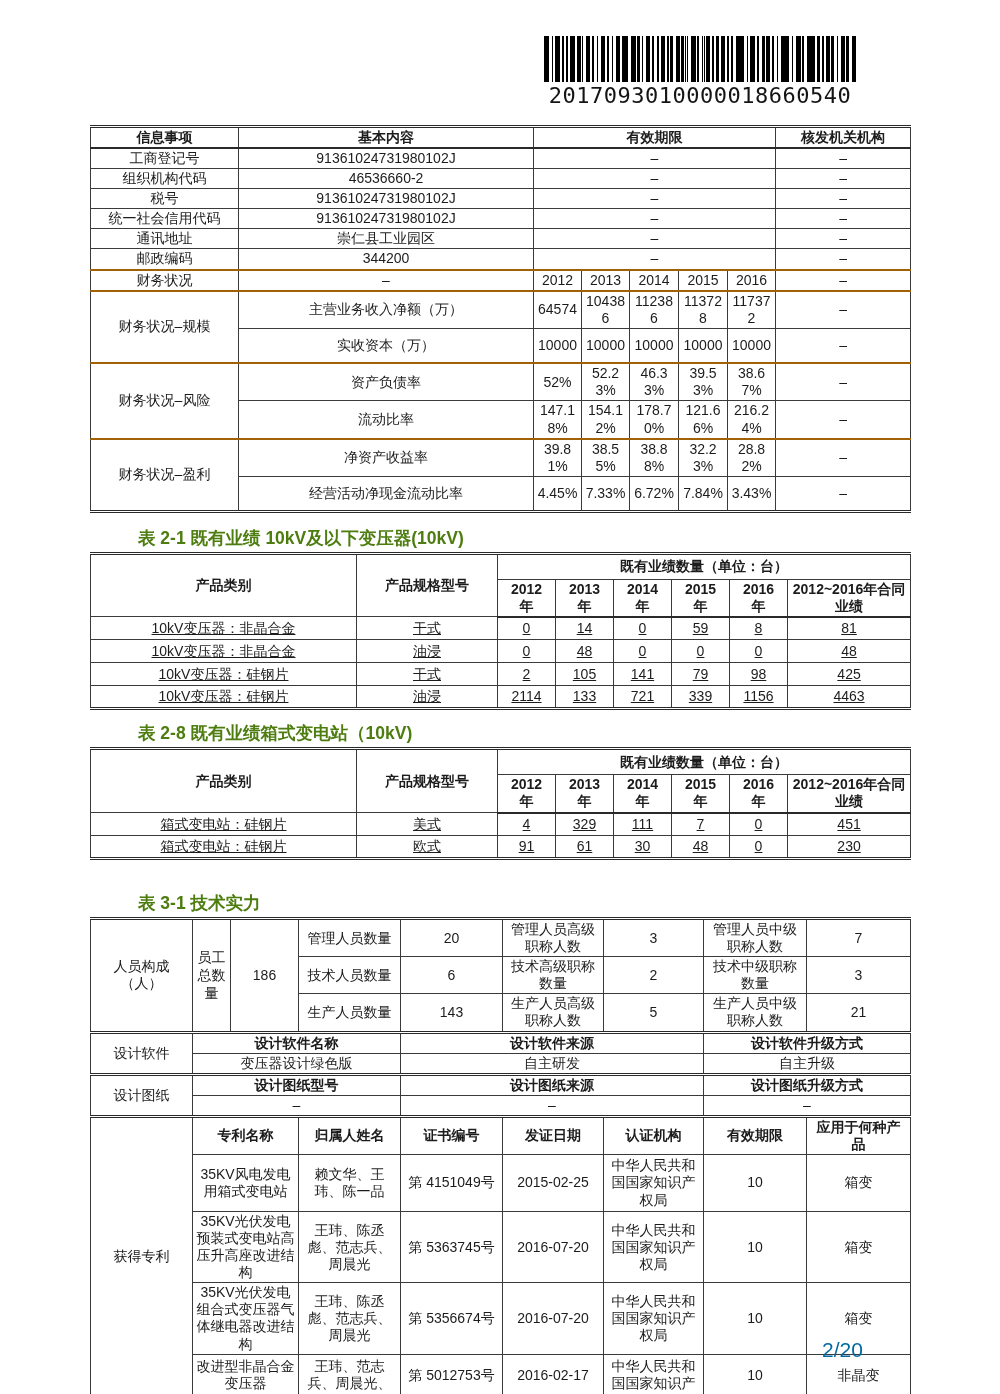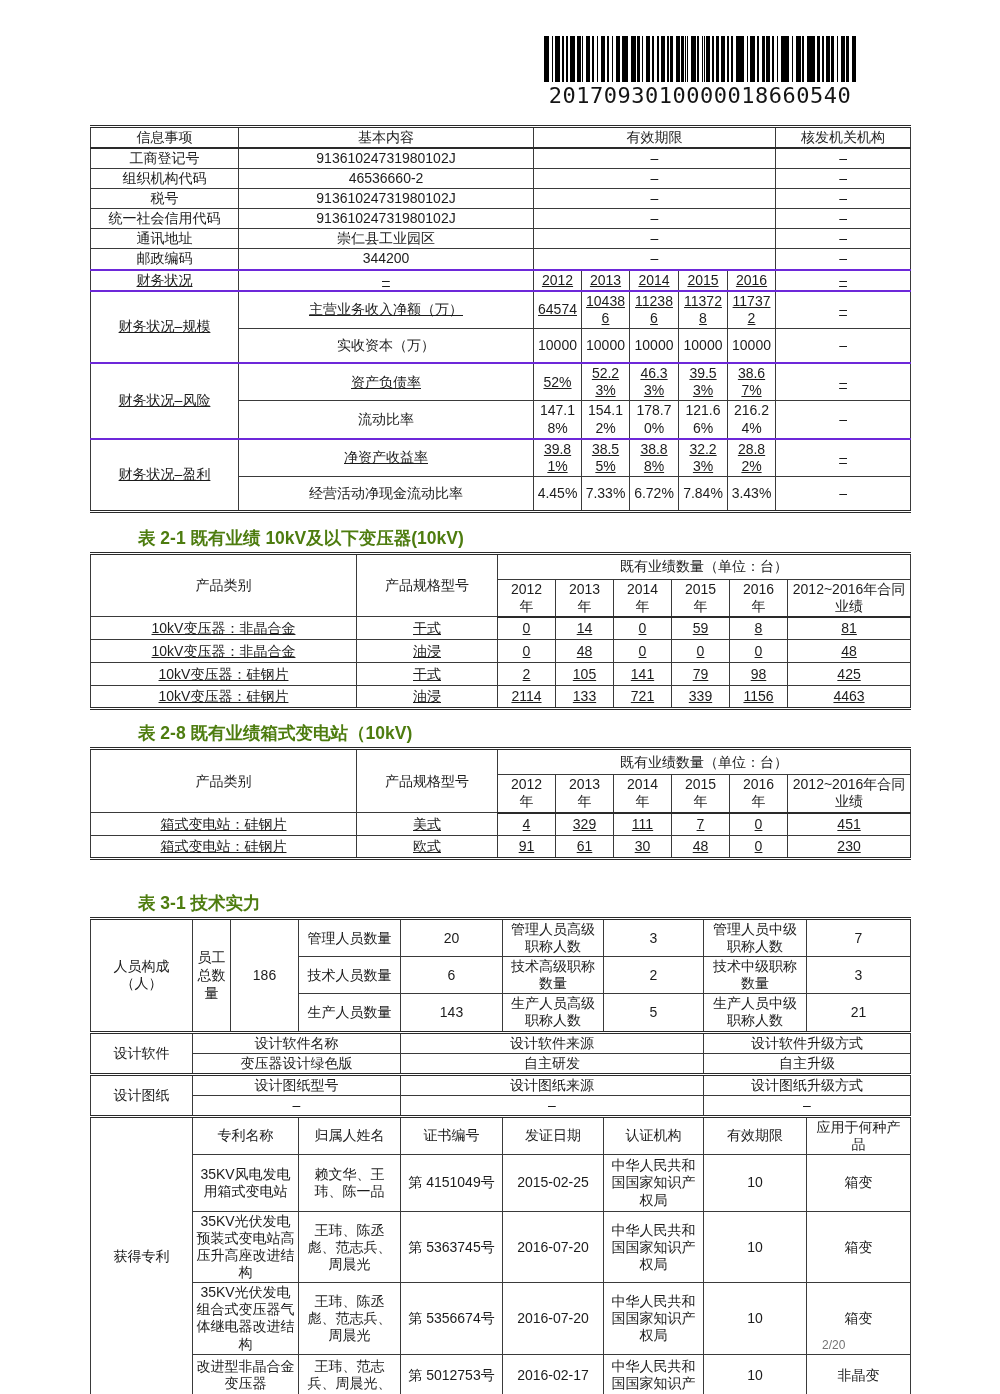--- a/index.html
+++ b/index.html
@@ -44,25 +44,25 @@
     border: 1px solid #3a3a3a;
     text-align: center;
     vertical-align: middle;
     padding: 1px 3px;
     font-size: 14px;
     line-height: 1.22;
     word-break: break-word;
     overflow: hidden;
   }
   .tbl { border-top: 3px double #2a2a2a; border-bottom: 3px double #2a2a2a; }
-  .b  { font-weight: normal; }
+  .b  { font-weight: bold; }
   .num { word-break: break-all; }
   .pre { white-space: pre-line; }
   tr.sep-below td { border-bottom: 2px solid #2a2a2a; }
-  tr.sep-above td { border-top: 2px solid #6d28d9; text-decoration: underline; }
+  tr.sep-above td { border-top: 2px solid #a16207; }
   tr.sec td { border-top: 3px double #2a2a2a; }
 
   .tbl-title {
     font-size: 17.5px;
     font-weight: bold;
     line-height: 22px;
     margin: 0 0 3px 138px;
     color:#4d7c0f;
   }
 
@@ -87,22 +87,22 @@
   .t3 tr.r-p1 td { height: 57px; }
   .t3 tr.r-p2 td { height: 63px; }
   .t3 tr.r-p3 td { height: 65px; }
   .t3 tr.r-p4 td { height: 43px; }
   .vert { padding: 2px 1px; line-height: 1.3; }
 
   .footer {
     position: absolute;
     left: 822px;
     top: 1338px;
-    font-size: 12px;
-    color: #737373;
+    font-size: 21px;
+    color: #0369a1;
   }
 </style>
 </head>
 <body>
 
 <div class="page">
 
   <div class="barcode">
     <div class="bars"></div>
     <div class="barcode-num">2017093010000018660540</div>

